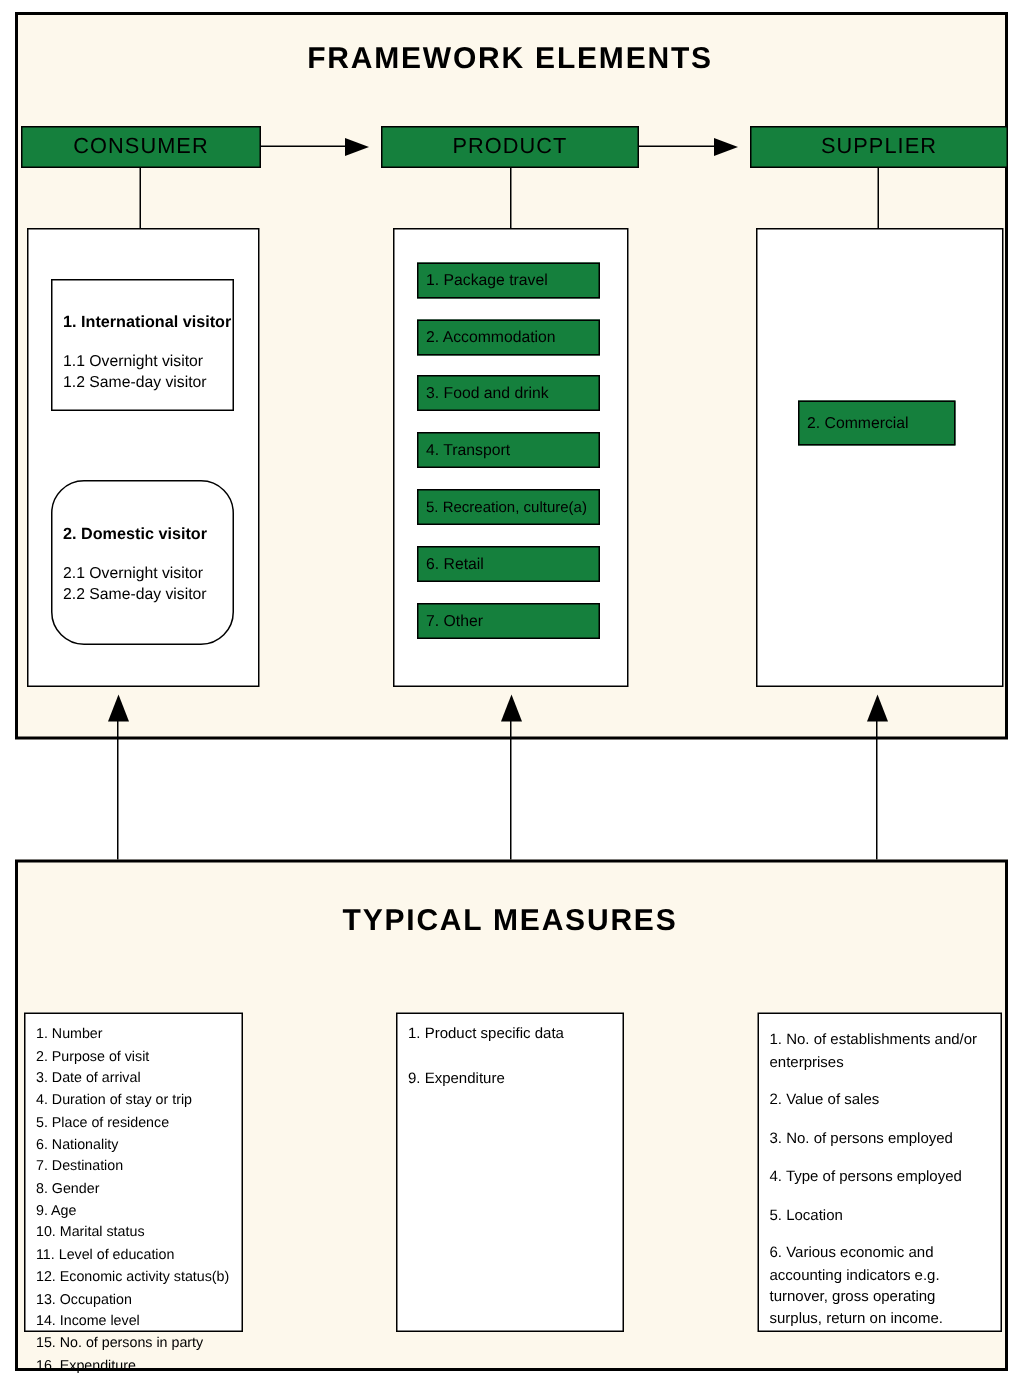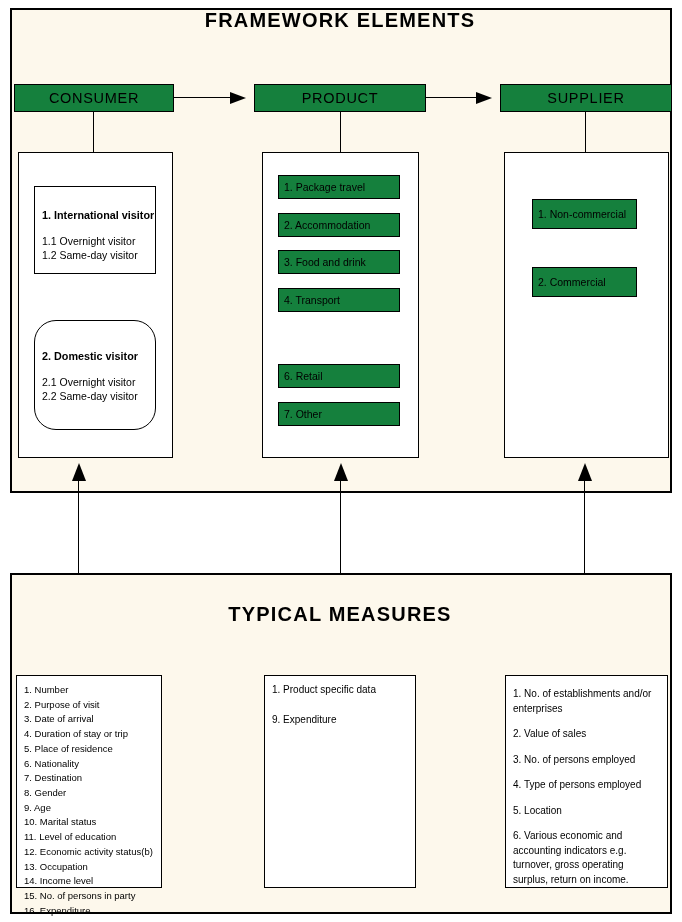--- a/index.html
+++ b/index.html
@@ -33,21 +33,21 @@
   
   .panel-title {
     position: absolute;
     text-align: center;
     font-size: 20px;
     font-weight: bold;
     letter-spacing: 1.2px;
     color: #000000;
     white-space: nowrap;
   }
-  #title-framework { left: 140px; top: 9px;  width: 400px; }
+  #title-framework { left: 140px; top: 28px;  width: 400px; }
   #title-measures  { left: 140px; top: 603px; width: 400px; }
 
   
   .box {
     position: absolute;
     background: #15803d;
     border: 1.5px solid #000000;
     box-sizing: border-box;
   }
   .hdr-box {
@@ -242,24 +242,24 @@
   <div class="card" id="card-domestic">
     <div class="card-title">2. Domestic visitor</div>
     <div class="card-line">2.1 Overnight visitor</div>
     <div class="card-line">2.2 Same-day visitor</div>
   </div>
 
   <div class="box item-box prod-item" style="top:175px">1. Package travel</div>
   <div class="box item-box prod-item" style="top:213px">2. Accommodation</div>
   <div class="box item-box prod-item" style="top:250px">3. Food and drink</div>
   <div class="box item-box prod-item" style="top:288px">4. Transport</div>
+  <div class="box item-box prod-item" style="top:326px; width:122px; font-size:10px">5. Recreation, culture(a)</div>
   <div class="box item-box prod-item" style="top:364px">6. Retail</div>
   <div class="box item-box prod-item" style="top:402px">7. Other</div>
 
-  <div class="box item-box sup-item" style="top:199px">1. Non-commercial</div>
   <div class="box item-box sup-item" style="top:267px">2. Commercial</div>
 
   <div class="varrow" id="uparrow-left">
     <div class="vhead"></div>
     <div class="vshaft"></div>
   </div>
   <div class="varrow" id="uparrow-mid">
     <div class="vhead"></div>
     <div class="vshaft"></div>
   </div>

